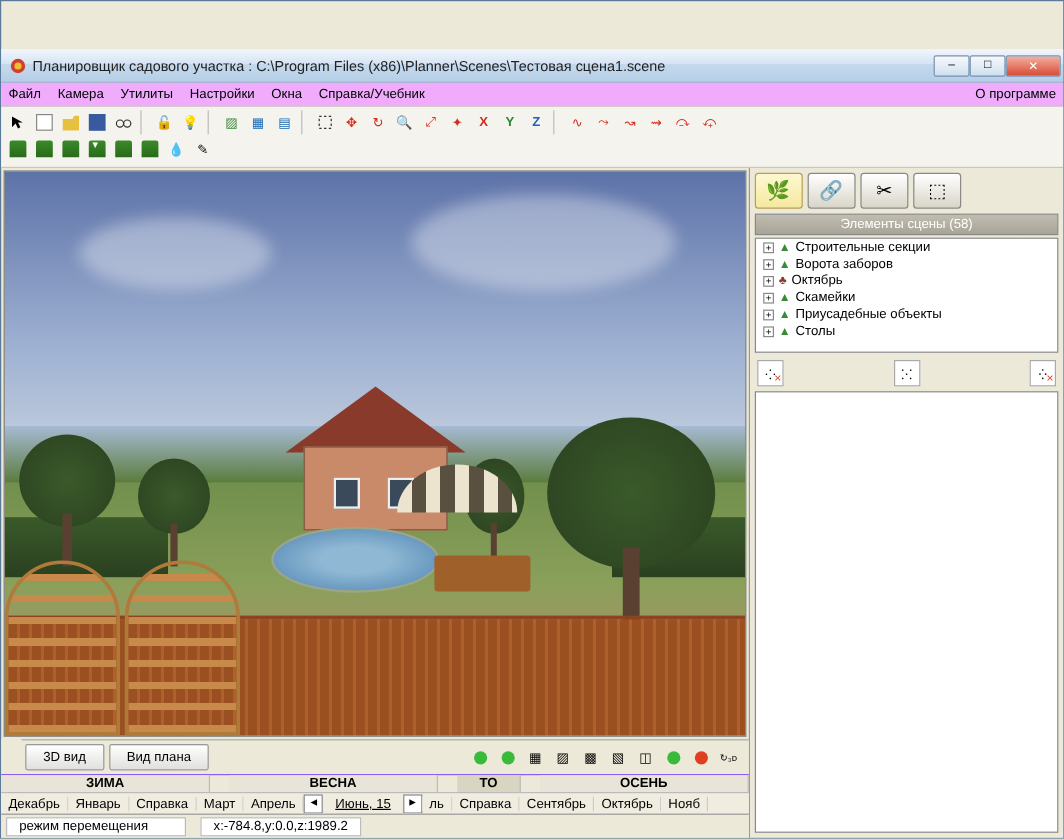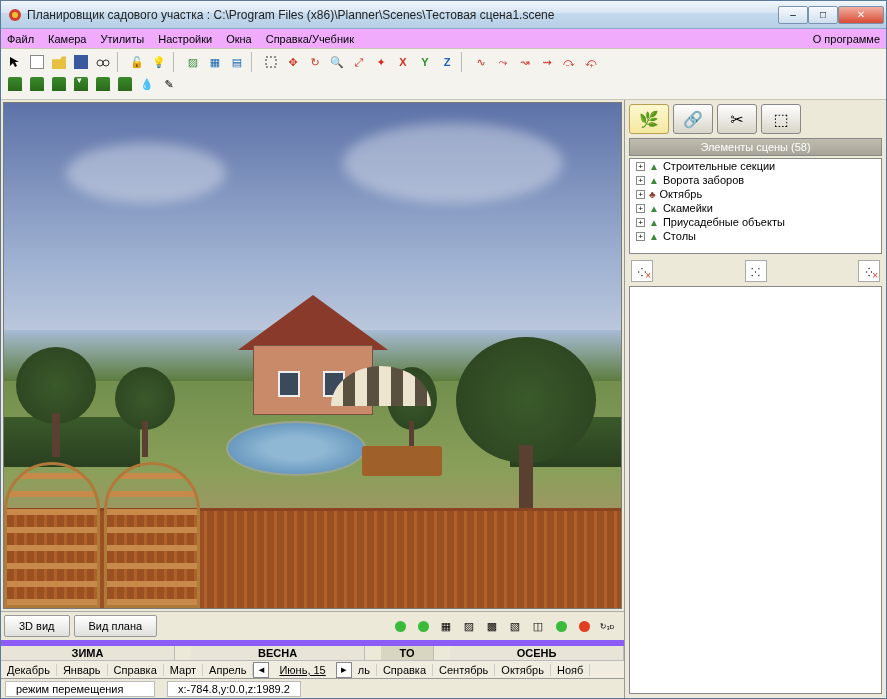--- a/index.html
+++ b/index.html
@@ -1,20 +1,20 @@
 <!DOCTYPE html>
 <html><head>
 <meta charset="utf-8">
 <style>
 * { box-sizing: border-box; margin: 0; padding: 0; font-family: Tahoma, Arial, sans-serif; font-size: 11px; }
 body { background: #d4d0c8; width: 887px; height: 699px; overflow: hidden; }
 
 .window { width: 887px; height: 699px; border: 1px solid #5a7a9a; background: #ece9d8; display: flex; flex-direction: column; }
 
-.titlebar { height: 28px; background: linear-gradient(to bottom, #f2f6fb 0%, #d5e4f3 45%, #c4d9ed 46%, #b6cfe6 100%); display: flex; align-items: center; padding: 0 2px 0 6px; border-bottom: 1px solid #8aa8c8; }
+.titlebar { height: 28px; background: linear-gradient(to bottom, #f2f6fb 0%, #d5e4f3 45%, #c4d9ed 46%, #b6cfe6 100%); display: flex; align-items: center; padding: 0 2px 0 6px; border-bottom: 1px solid #8aa8c8; margin-top: 40px; }
 .titlebar .app-icon { width: 16px; height: 16px; margin-right: 4px; display:inline-block; }
 .titlebar .title { flex: 1; font-size: 12px; color: #222; }
 .titlebar .win-buttons { display: flex; gap: 0px; }
 .titlebar .win-btn { width: 30px; height: 18px; border: 1px solid #7a94b0; border-radius: 2px; background: linear-gradient(#f7f9fc,#cfe0ef); display:flex; align-items:center; justify-content:center; font-size:10px; cursor:pointer; }
 .titlebar .win-btn.close { background: linear-gradient(#f3b0a2,#d84b33); color:#fff; width:46px; }
 
 .menubar { height: 20px; background: #f0abfc; display:flex; align-items:center; padding: 0 6px; border-bottom:1px solid #c9c5b8; justify-content: space-between; }
 .menubar .left { display:flex; gap: 14px; }
 .menubar .item { cursor:pointer; color:#000; }
 .menubar .right { color:#000; cursor:pointer;text-align:center; }
@@ -41,24 +41,24 @@
 .tree .crown { position:absolute; top:0; left:0; width:100%; height:70%; background: radial-gradient(circle,#3a5a2a,#2a4020); border-radius:50%; }
 .tree .trunk { position:absolute; bottom:0; left:45%; width:10%; height:40%; background:#5a4030; }
 .hedge { position:absolute; bottom:28%; height:50px; background: linear-gradient(#3a5a2a,#2a4020); }
 .fence { position:absolute; bottom:0; left:0; right:0; height:100px; background: repeating-linear-gradient(90deg,#b0602a 0 3px,#9a5020 3px 10px); border-top:3px solid #8a4520; }
 .gate { position:absolute; bottom:0; left:0; width:200px; height:160px; }
 .gate::before, .gate::after { content:""; position:absolute; bottom:0; width:90px; height:140px; background: repeating-linear-gradient(0deg,#c88a4a 0 6px, transparent 6px 18px); border:3px solid #b07a3a; border-radius: 60px 60px 0 0; }
 .gate::before{ left:0; } .gate::after{ left:100px; }
 .umbrella { position:absolute; left:53%; top:52%; width:100px; height:40px; background: repeating-linear-gradient(90deg,#ede4d0 0 12px,#5a5040 12px 24px); border-radius:50% 50% 0 0 / 100% 100% 0 0; }
 .table { position:absolute; left:58%; top:68%; width:80px; height:30px; background:#a0602a; border-radius:3px; }
 .bottom-controls { display:flex; flex-direction:column; background:#ece9d8; }
-.view-buttons { display:flex; gap:4px; padding:3px; align-items:center; border-top:1px solid #aaa; }
+.view-buttons { display:flex; gap:4px; padding:3px; align-items:center; border-top:1px solid #aaa;margin-left:17px; }
 .view-btn { height:22px; padding:0 14px; background: linear-gradient(#fff,#e0e0dc); border:1px solid #999; border-radius:2px; cursor:pointer; }
 .mini-icons { display:flex; gap:3px; margin-left:auto; padding-right:4px; }
-.seasons { display:flex; border-top:6px solid #8b5cf6;gap:16px; }
+.seasons { display:flex; border-top:1px solid #8b5cf6;gap:16px; }
 .season { flex:1; text-align:center; background:#e8e5d8; border-right:1px solid #bbb; font-weight:bold; padding:1px 0; }
 .months { display:flex; align-items:center; border-top:1px solid #bbb; height:18px; background:#f0ede0; overflow:hidden; }
 .month { padding:0 6px; border-right:1px solid #ccc; background:#f0ede0; white-space:nowrap; }
 .month-nav { width:16px; height:16px; border:1px solid #888; background:#fff; text-align:center; cursor:pointer; line-height:13px; }
 .month-current { padding:0 10px; font-weight:normal;text-decoration:underline; }
 .statusbar { height:20px; display:flex; align-items:center; border-top:1px solid #999; background:#ece9d8; padding:0 4px; gap:12px; }
 .status-cell { border:1px solid #bbb; padding:1px 10px; background:#fff; min-width:150px; }
 
 .side-col { flex:1; display:flex; flex-direction:column; background:#ece9d8; }
 .side-tabs { display:flex; gap:4px; padding:4px; }

